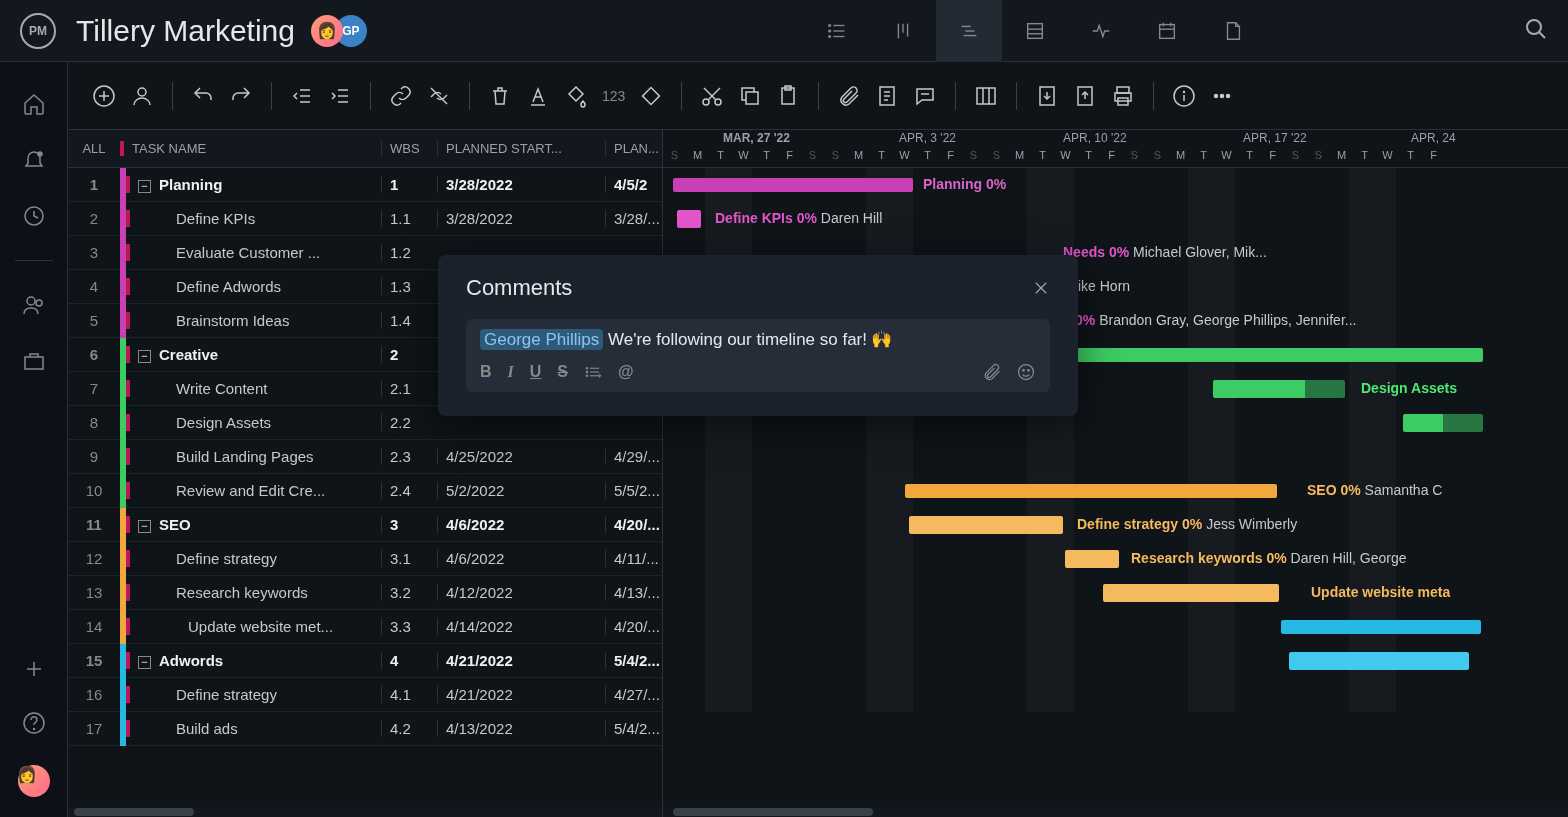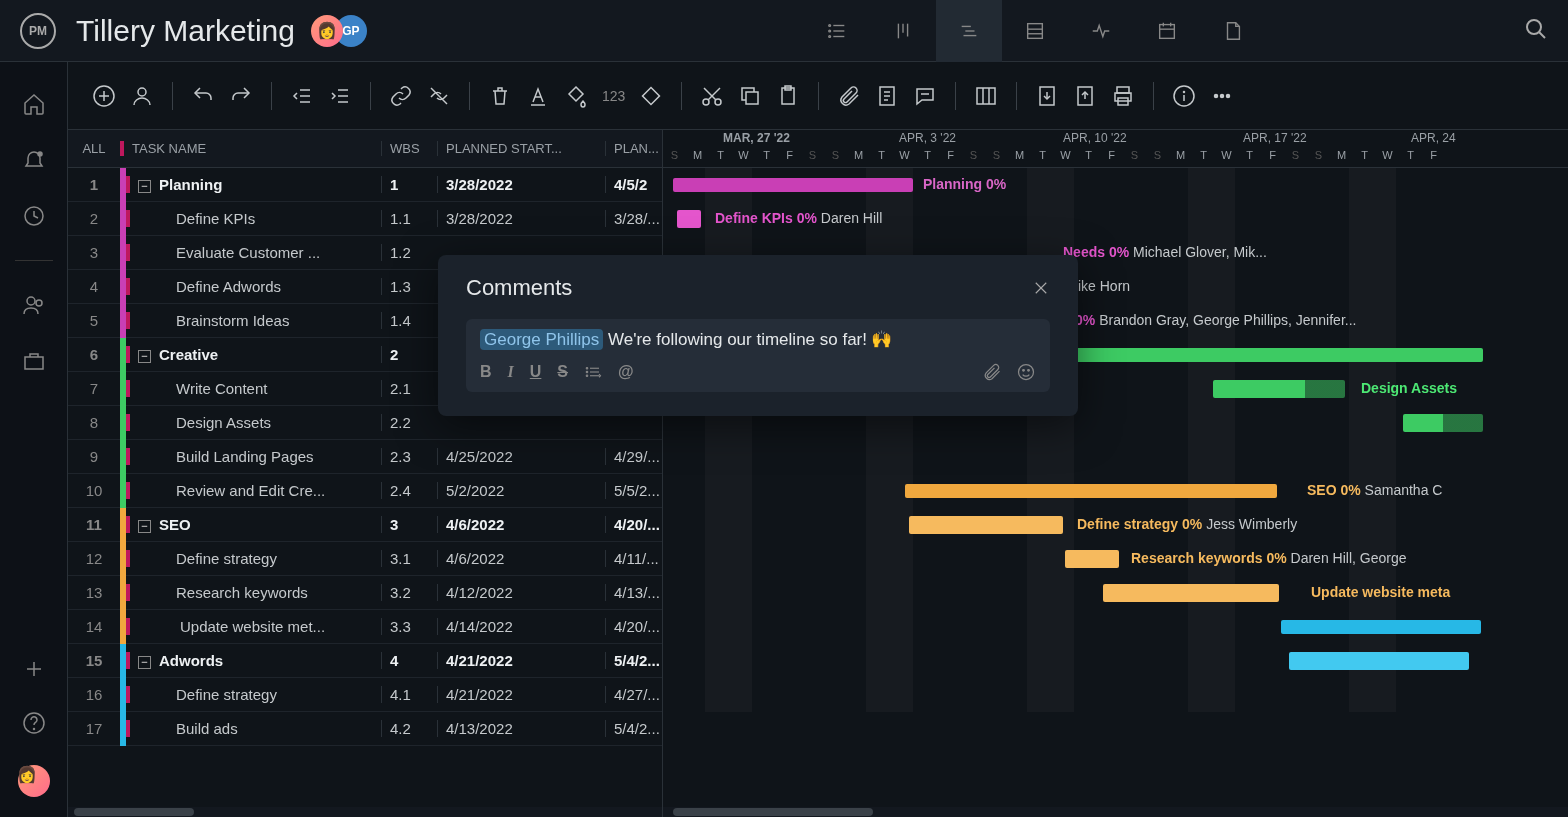--- a/index.html
+++ b/index.html
@@ -443,21 +443,21 @@
     <div class="col-name" style="width:255px;padding-left:0">
       <span class="child-indent">Research keywords</span>
     </div>
     <div class="col-wbs">3.2</div>
     <div class="col-start">4/12/2022</div>
     <div class="col-finish">4/13/...</div>
         </div>
         <div class="task-row">
     <div class="col-num">14</div>
     <div class="color-bar" style="background:#f0a83e"></div>
-    <div class="col-name" style="width:255px;padding-left:4px">
+    <div class="col-name" style="width:255px;padding-left:12px">
       <span class="child-indent">Update website met...</span>
     </div>
     <div class="col-wbs">3.3</div>
     <div class="col-start">4/14/2022</div>
     <div class="col-finish">4/20/...</div>
         </div>
         <div class="task-row parent">
     <div class="col-num">15</div>
     <div class="color-bar" style="background:#27b8e6"></div>
     <div class="col-name" style="width:255px;">

